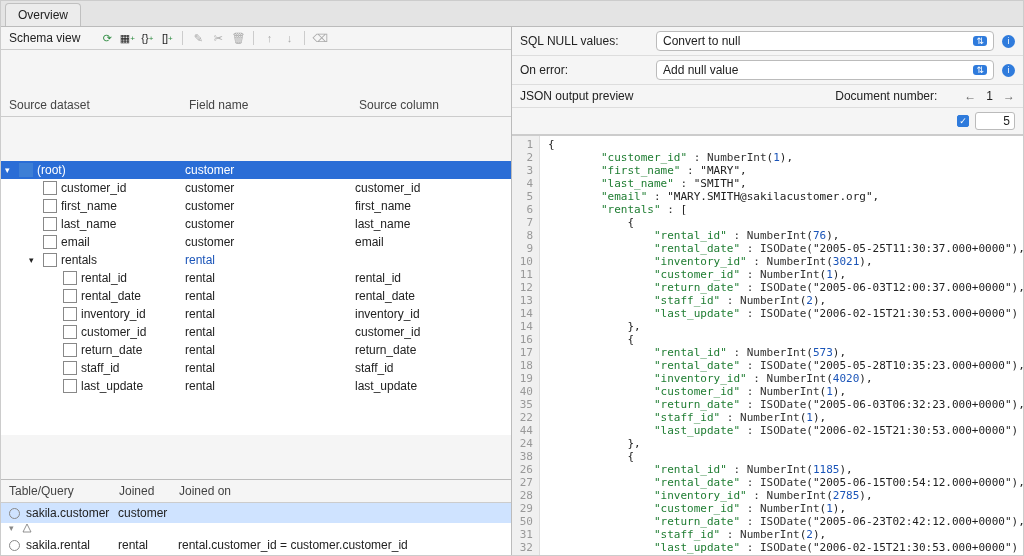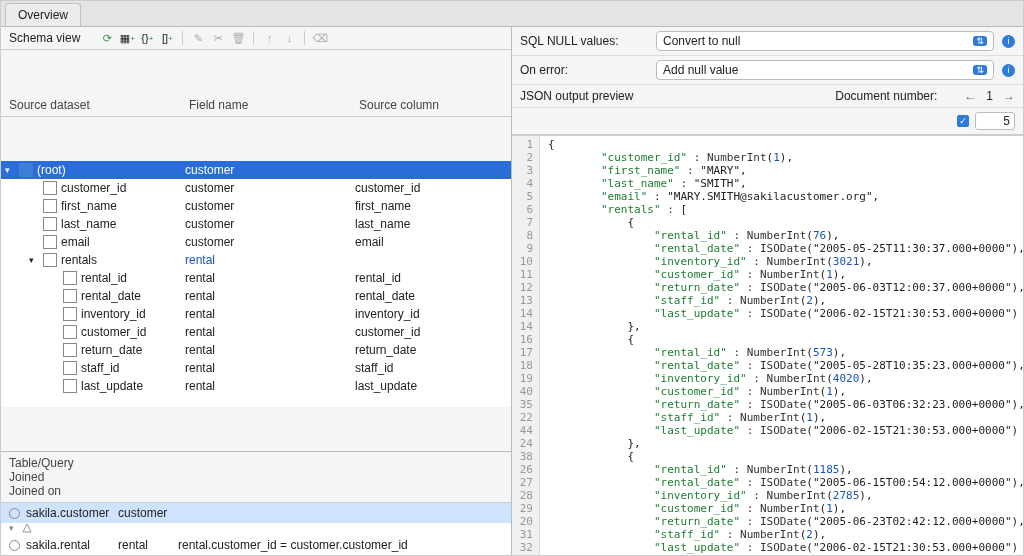--- a/index.html
+++ b/index.html
@@ -96,21 +96,21 @@
   .ricon.greysq { border:1px solid #888; background:#fff;}
   .ricon.obj { border:1px solid #888; background:#fff;}
   .caret { width:10px; color:inherit; font-size:9px;}
   .link-blue { color:#1a54b8; }
 
   .datasets {
     border-top: 1px solid #bbb;
     background: #f5f5f5;
   }
   .datasets .section-title { padding: 6px 8px; border-bottom:1px solid #ccc; color:#333;}
-  .datasets-headers { display:flex; padding:4px 8px; border-bottom:1px solid #ccc; color:#444;flex-direction:column;}
+  .datasets-headers { display:flex; padding:4px 8px; border-bottom:1px solid #ccc; color:#444;}
   .datasets-headers > div:nth-child(1){ width:110px;}
   .datasets-headers > div:nth-child(2){ width:60px;}
   .datasets-headers > div:nth-child(3){ flex:1;}
   .ds-rows { background:#fff; }
   .ds-row { display:flex; align-items:center; padding:3px 8px;}
   .ds-row.sel { background:#cfe3ff; }
   .ds-row .radio {
     width:11px; height:11px; border:1px solid #888; border-radius:50%; margin-right:6px;
   }
   .ds-row > div:nth-child(2){ width:92px;}
@@ -423,21 +423,21 @@
             <div>40</div>
             <div>35</div>
             <div>22</div>
             <div>44</div>
             <div>24</div>
             <div>38</div>
             <div>26</div>
             <div>27</div>
             <div>28</div>
             <div>29</div>
-            <div>20</div>
+            <div>50</div>
             <div>31</div>
             <div>32</div>
             <div>33</div>
           </div>
         <div class="code" id="code"><div>{</div><div>        <span class="tkey">"customer_id"</span><span class="tpunct"> : </span><span class="tfunc">NumberInt</span>(<span class="tnum">1</span>),</div><div>        <span class="tkey">"first_name"</span><span class="tpunct"> : </span>"MARY",</div><div>        <span class="tkey">"last_name"</span><span class="tpunct"> : </span>"SMITH",</div><div>        <span class="tkey">"email"</span><span class="tpunct"> : </span>"MARY.SMITH@sakilacustomer.org",</div><div>        <span class="tkey">"rentals"</span><span class="tpunct"> : </span>[</div><div>            {</div><div>                <span class="tkey">"rental_id"</span><span class="tpunct"> : </span><span class="tfunc">NumberInt</span>(<span class="tnum">76</span>),</div><div>                <span class="tkey">"rental_date"</span><span class="tpunct"> : </span><span class="tfunc">ISODate</span>("2005-05-25T11:30:37.000+0000"),</div><div>                <span class="tkey">"inventory_id"</span><span class="tpunct"> : </span><span class="tfunc">NumberInt</span>(<span class="tnum">3021</span>),</div><div>                <span class="tkey">"customer_id"</span><span class="tpunct"> : </span><span class="tfunc">NumberInt</span>(<span class="tnum">1</span>),</div><div>                <span class="tkey">"return_date"</span><span class="tpunct"> : </span><span class="tfunc">ISODate</span>("2005-06-03T12:00:37.000+0000"),</div><div>                <span class="tkey">"staff_id"</span><span class="tpunct"> : </span><span class="tfunc">NumberInt</span>(<span class="tnum">2</span>),</div><div>                <span class="tkey">"last_update"</span><span class="tpunct"> : </span><span class="tfunc">ISODate</span>("2006-02-15T21:30:53.000+0000")</div><div>            },</div><div>            {</div><div>                <span class="tkey">"rental_id"</span><span class="tpunct"> : </span><span class="tfunc">NumberInt</span>(<span class="tnum">573</span>),</div><div>                <span class="tkey">"rental_date"</span><span class="tpunct"> : </span><span class="tfunc">ISODate</span>("2005-05-28T10:35:23.000+0000"),</div><div>                <span class="tkey">"inventory_id"</span><span class="tpunct"> : </span><span class="tfunc">NumberInt</span>(<span class="tnum">4020</span>),</div><div>                <span class="tkey">"customer_id"</span><span class="tpunct"> : </span><span class="tfunc">NumberInt</span>(<span class="tnum">1</span>),</div><div>                <span class="tkey">"return_date"</span><span class="tpunct"> : </span><span class="tfunc">ISODate</span>("2005-06-03T06:32:23.000+0000"),</div><div>                <span class="tkey">"staff_id"</span><span class="tpunct"> : </span><span class="tfunc">NumberInt</span>(<span class="tnum">1</span>),</div><div>                <span class="tkey">"last_update"</span><span class="tpunct"> : </span><span class="tfunc">ISODate</span>("2006-02-15T21:30:53.000+0000")</div><div>            },</div><div>            {</div><div>                <span class="tkey">"rental_id"</span><span class="tpunct"> : </span><span class="tfunc">NumberInt</span>(<span class="tnum">1185</span>),</div><div>                <span class="tkey">"rental_date"</span><span class="tpunct"> : </span><span class="tfunc">ISODate</span>("2005-06-15T00:54:12.000+0000"),</div><div>                <span class="tkey">"inventory_id"</span><span class="tpunct"> : </span><span class="tfunc">NumberInt</span>(<span class="tnum">2785</span>),</div><div>                <span class="tkey">"customer_id"</span><span class="tpunct"> : </span><span class="tfunc">NumberInt</span>(<span class="tnum">1</span>),</div><div>                <span class="tkey">"return_date"</span><span class="tpunct"> : </span><span class="tfunc">ISODate</span>("2005-06-23T02:42:12.000+0000"),</div><div>                <span class="tkey">"staff_id"</span><span class="tpunct"> : </span><span class="tfunc">NumberInt</span>(<span class="tnum">2</span>),</div><div>                <span class="tkey">"last_update"</span><span class="tpunct"> : </span><span class="tfunc">ISODate</span>("2006-02-15T21:30:53.000+0000")</div><div>            },</div></div>
       </div>
     </div>
   </div>
 
 </div>

